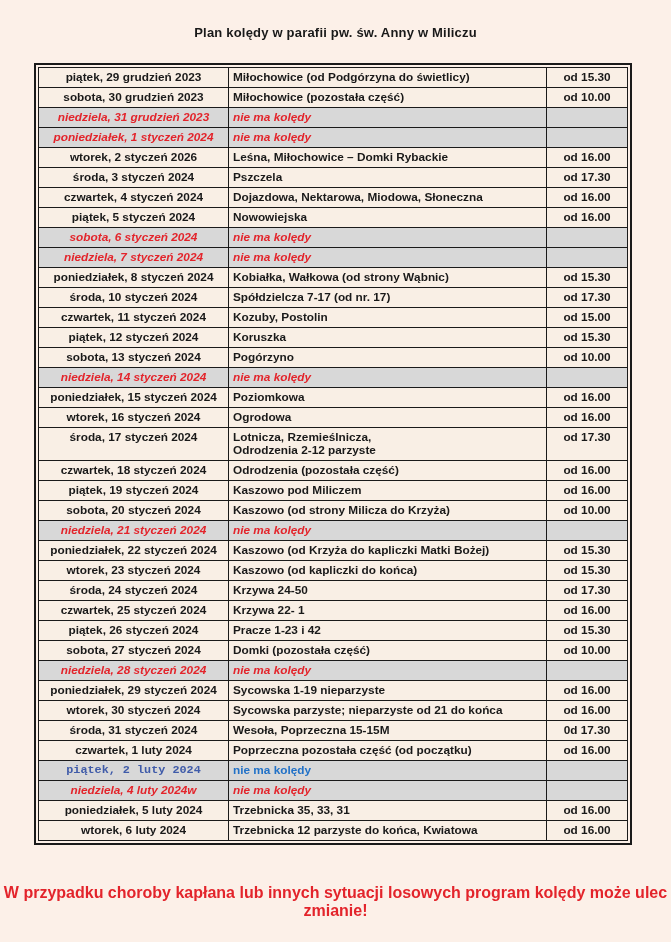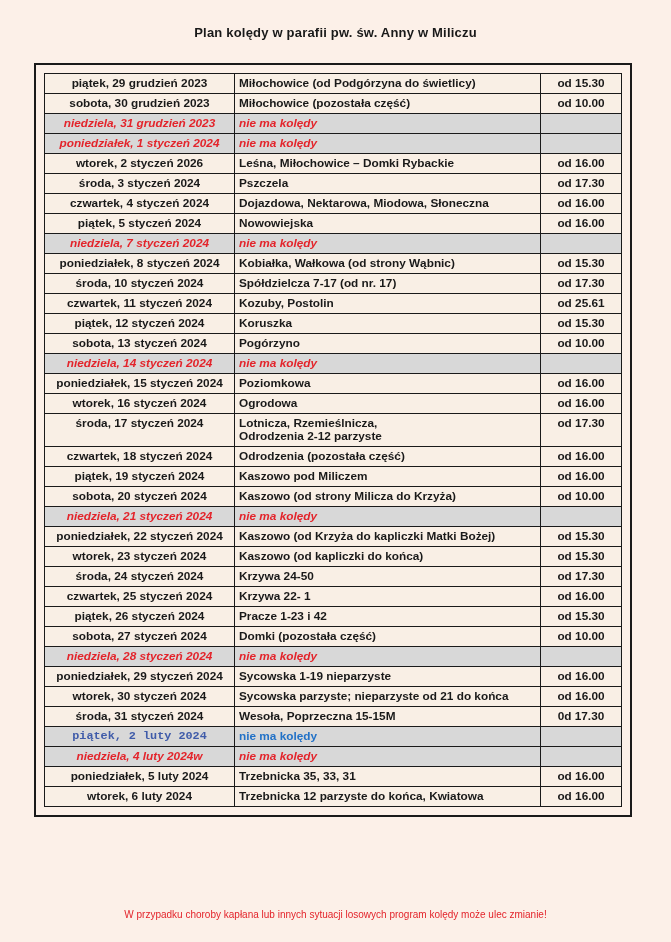--- a/index.html
+++ b/index.html
@@ -16,21 +16,21 @@
   body{background:var(--page-bg);font-family:"Liberation Sans",sans-serif;}
   .page{position:relative;width:671px;height:942px;background:var(--page-bg);overflow:hidden;}
   .title{
     position:absolute;top:25px;left:0;width:100%;
     text-align:center;font-size:13px;font-weight:bold;color:var(--ink);
     letter-spacing:.2px;
   }
   .table-frame{
     position:absolute;left:34px;top:63px;width:598px;
     border:2.5px solid var(--line);
-    padding:8px;
+    padding:2px;
     box-sizing:border-box;
   }
   table.schedule{
     width:100%;
     border-collapse:collapse;
     table-layout:fixed;
     border:1px solid var(--line);
   }
   table.schedule td{
     border:1px solid var(--line);
@@ -47,21 +47,21 @@
   td.c-date{width:181px;text-align:center;}
   td.c-loc {text-align:left;padding-left:7px;}
   td.c-time{width:72px;text-align:center;}
   tr.off td{background:var(--off-bg);color:var(--red);font-style:italic;}
   tr.off-blue td{background:var(--off-bg);}
   tr.off-blue td.c-date{color:var(--blue-date);font-family:Liberation Mono, monospace;}
   tr.off-blue td.c-loc{color:var(--blue-msg);}
   .footer-note{
     position:absolute;left:0;bottom:22px;width:100%;
     text-align:center;
-    font-size:10px;font-weight:normal;color:var(--red);
+    font-size:16px;font-weight:bold;color:var(--red);
   }
 </style>
 </head>
 <body>
 
 <div class="page">
 
   <div class="title">Plan kolędy w parafii pw. św. Anny w Miliczu</div>
 
   <div class="table-frame">
@@ -101,38 +101,43 @@
             <td class="c-date">czwartek, 4 styczeń 2024</td>
             <td class="c-loc">Dojazdowa, Nektarowa, Miodowa, Słoneczna</td>
             <td class="c-time">od 16.00</td>
           </tr>
           <tr>
             <td class="c-date">piątek, 5 styczeń 2024</td>
             <td class="c-loc">Nowowiejska</td>
             <td class="c-time">od 16.00</td>
           </tr>
           <tr class="off">
+            <td class="c-date">sobota, 6 styczeń 2024</td>
+            <td class="c-loc">nie ma kolędy</td>
+            <td class="c-time"></td>
+          </tr>
+          <tr class="off">
             <td class="c-date">niedziela, 7 styczeń 2024</td>
             <td class="c-loc">nie ma kolędy</td>
             <td class="c-time"></td>
           </tr>
           <tr>
             <td class="c-date">poniedziałek, 8 styczeń 2024</td>
             <td class="c-loc">Kobiałka, Wałkowa (od strony Wąbnic)</td>
             <td class="c-time">od 15.30</td>
           </tr>
           <tr>
             <td class="c-date">środa, 10 styczeń 2024</td>
             <td class="c-loc">Spółdzielcza 7-17 (od nr. 17)</td>
             <td class="c-time">od 17.30</td>
           </tr>
           <tr>
             <td class="c-date">czwartek, 11 styczeń 2024</td>
             <td class="c-loc">Kozuby, Postolin</td>
-            <td class="c-time">od 25.61</td>
+            <td class="c-time">od 15.00</td>
           </tr>
           <tr>
             <td class="c-date">piątek, 12 styczeń 2024</td>
             <td class="c-loc">Koruszka</td>
             <td class="c-time">od 15.30</td>
           </tr>
           <tr>
             <td class="c-date">sobota, 13 styczeń 2024</td>
             <td class="c-loc">Pogórzyno</td>
             <td class="c-time">od 10.00</td>
@@ -221,20 +226,25 @@
           <tr>
             <td class="c-date">wtorek, 30 styczeń 2024</td>
             <td class="c-loc">Sycowska parzyste; nieparzyste od 21 do końca</td>
             <td class="c-time">od 16.00</td>
           </tr>
           <tr>
             <td class="c-date">środa, 31 styczeń 2024</td>
             <td class="c-loc">Wesoła, Poprzeczna 15-15M</td>
             <td class="c-time">0d 17.30</td>
           </tr>
+          <tr>
+            <td class="c-date">czwartek, 1 luty 2024</td>
+            <td class="c-loc">Poprzeczna pozostała część (od początku)</td>
+            <td class="c-time">od 16.00</td>
+          </tr>
           <tr class="off-blue">
             <td class="c-date">piątek, 2 luty 2024</td>
             <td class="c-loc">nie ma kolędy</td>
             <td class="c-time"></td>
           </tr>
           <tr class="off">
             <td class="c-date">niedziela, 4 luty 2024w</td>
             <td class="c-loc">nie ma kolędy</td>
             <td class="c-time"></td>
           </tr>

